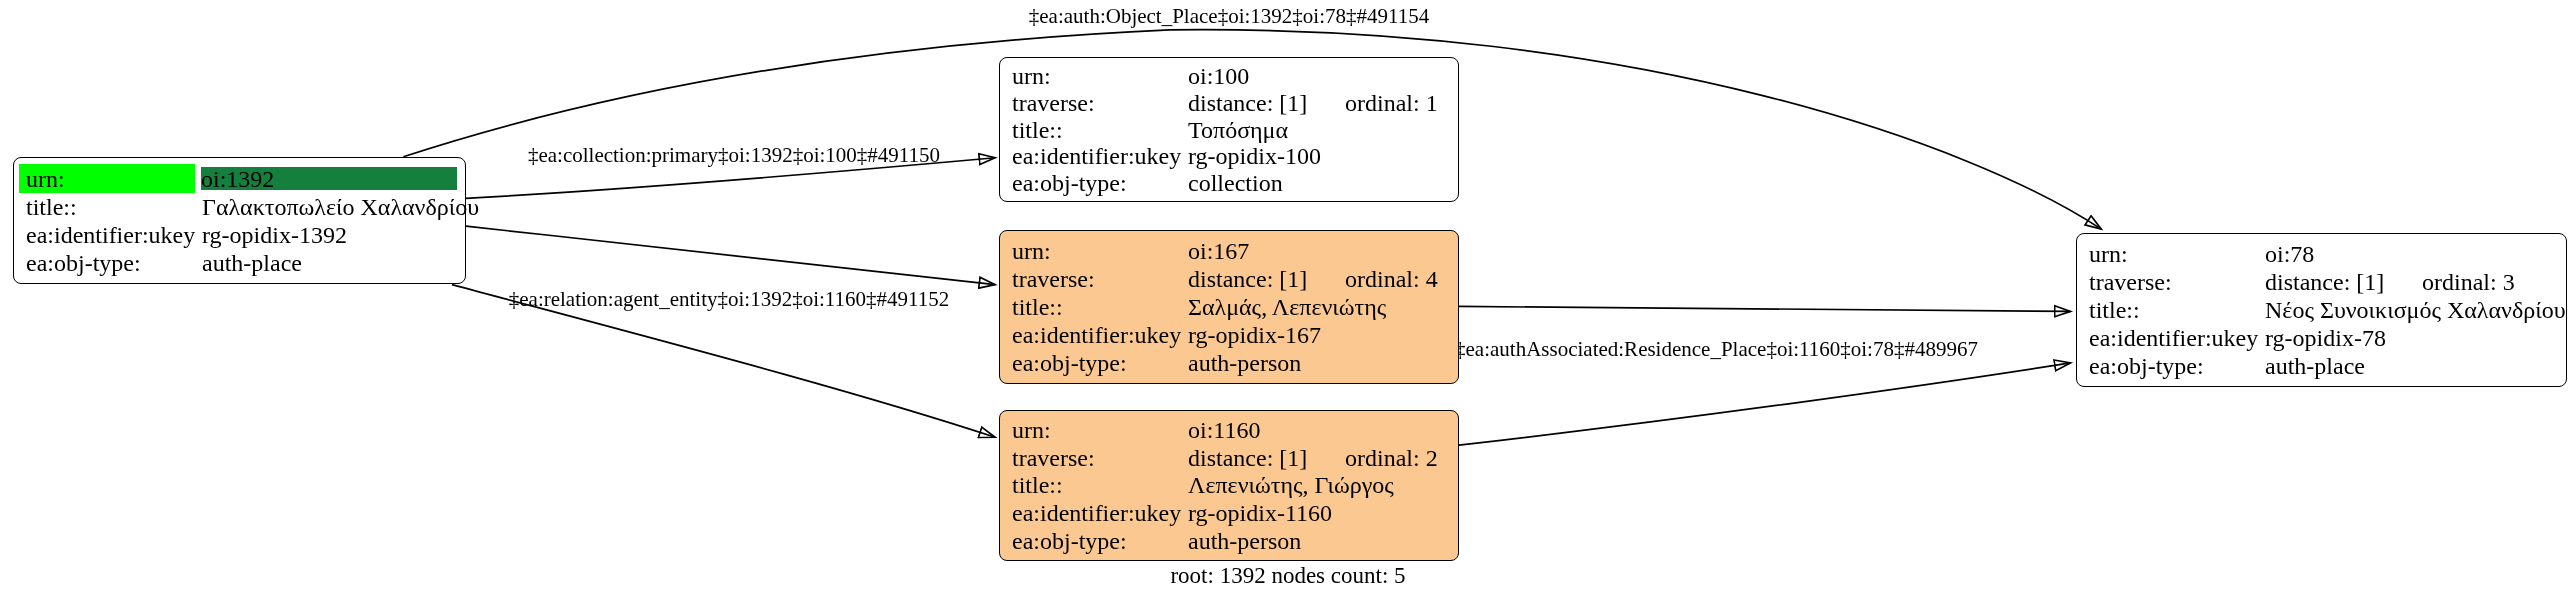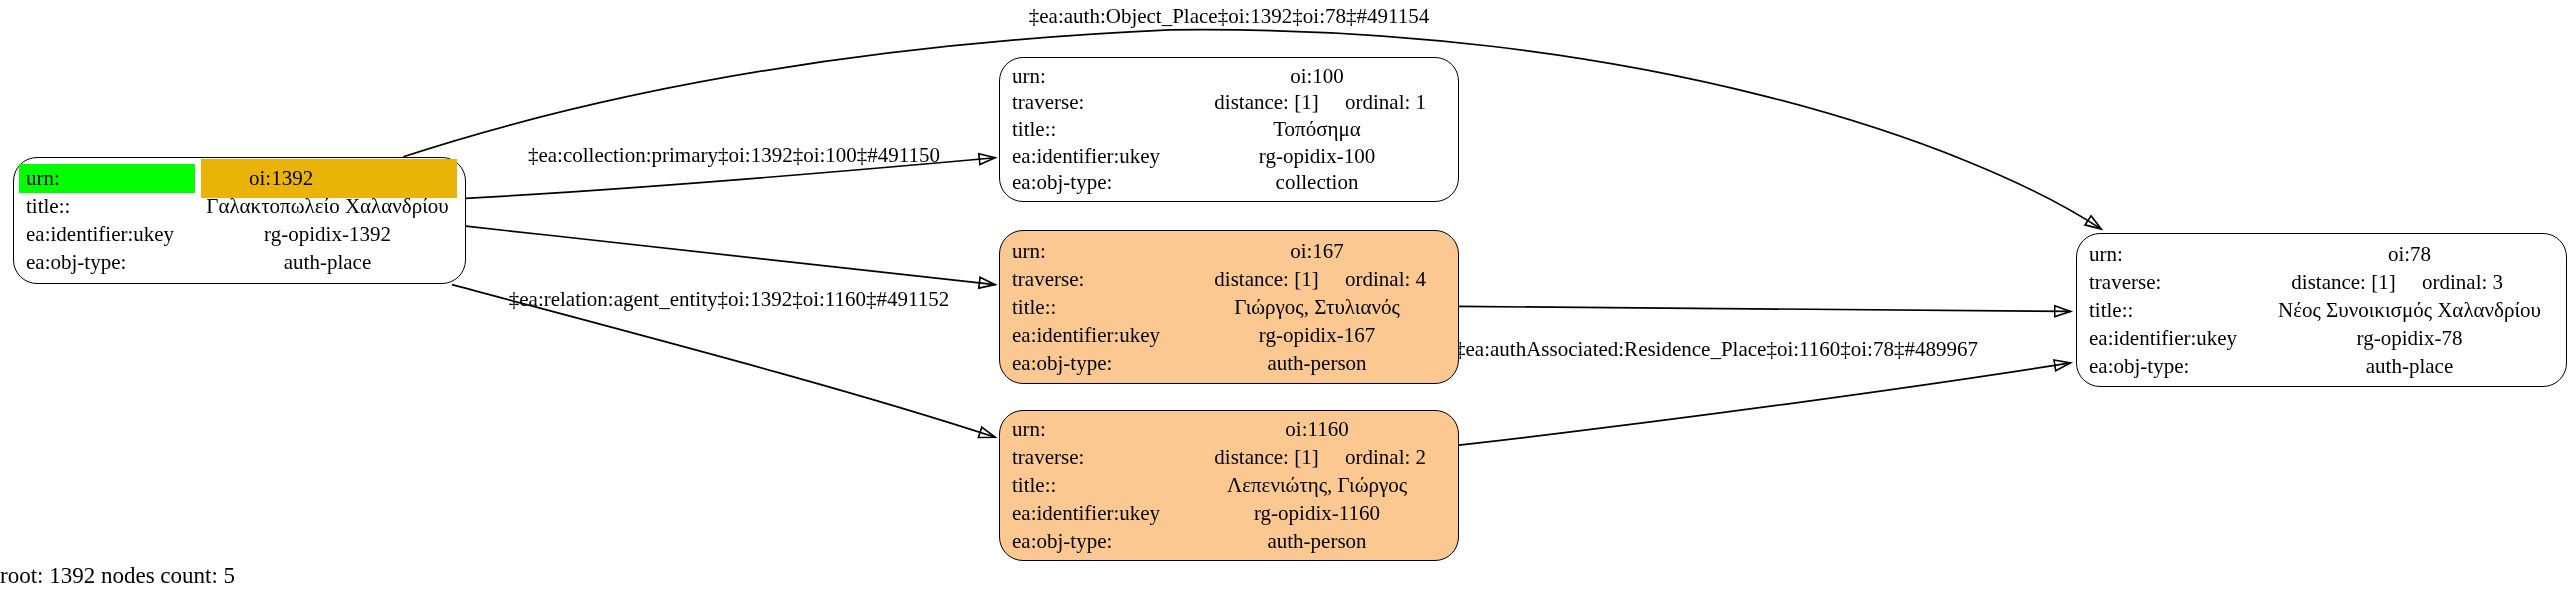--- a/index.html
+++ b/index.html
@@ -12,60 +12,60 @@
     color: #000000;
     overflow: hidden;
   }
   #edges-svg { position: absolute; left: 0; top: 0; width: 2576px; height: 598px; }
   #edges-svg path { fill: none; stroke: #000000; stroke-width: 1.7px; }
 
   .node {
     position: absolute;
     background: #ffffff;
     border: 1.6px solid #000000;
-    border-radius: 24px;
+    border-radius: 8px;
     box-sizing: border-box;
-    font-size: 21px;
+    font-size: 24px;
     line-height: 1;
   }
   .node.person { background: #FCC892; }
   .rows {
     display: flex; flex-direction: column; justify-content: center;
     height: 100%; padding: 5px 12px; box-sizing: border-box;
   }
   .row { display: flex; align-items: center; height: 28px; white-space: nowrap; }
   .k { width: 176px; flex: none; }
-  .v { flex: 1; text-align: center; }
+  .v { flex: 1; }
   .v.fixedw { flex: none; width: 157px; }
   .x { flex: none; }
   .row.hl .k {
     background: #00FF00;
     margin-left: -7px; padding-left: 7px;
     margin-right: 0;
     height: 29px; display: flex; align-items: center;
     width: 169px;
   }
   .row.hl .v {
-    background: #eab308;
-    height: 39px; display: flex; align-items: center;
-    margin-left: 6px; margin-right: -4px; padding-left: 48px;
+    background: #15803d;
+    height: 23px; display: flex; align-items: center;
+    margin-left: 6px; margin-right: -4px;
   }
 
   .edge-label {
     position: absolute;
     font-size: 21px;
     white-space: nowrap;
     text-align: center;
     line-height: 24px;
   }
   #caption {
     position: absolute;
     left: 0; top: 568; width: 2576px;
     top: 563px;
-    text-align: left;
+    text-align: center;
     font-size: 23px;
   }
 </style>
 </head>
 <body>
 
 <div id="canvas">
 
   <svg id="edges-svg" viewBox="0 0 2599 603" xmlns="http://www.w3.org/2000/svg">
     <defs>
@@ -139,21 +139,21 @@
         <span class="k">urn:</span>
         <span class="v">oi:167</span>
       </div>
       <div class="row">
         <span class="k">traverse:</span>
         <span class="v fixedw">distance: [1]</span>
         <span class="x">ordinal: 4</span>
       </div>
       <div class="row">
         <span class="k">title::</span>
-        <span class="v">Γιώργος, Στυλιανός</span>
+        <span class="v">Σαλμάς, Λεπενιώτης</span>
       </div>
       <div class="row">
         <span class="k">ea:identifier:ukey</span>
         <span class="v">rg-opidix-167</span>
       </div>
       <div class="row">
         <span class="k">ea:obj-type:</span>
         <span class="v">auth-person</span>
       </div>
     </div>

